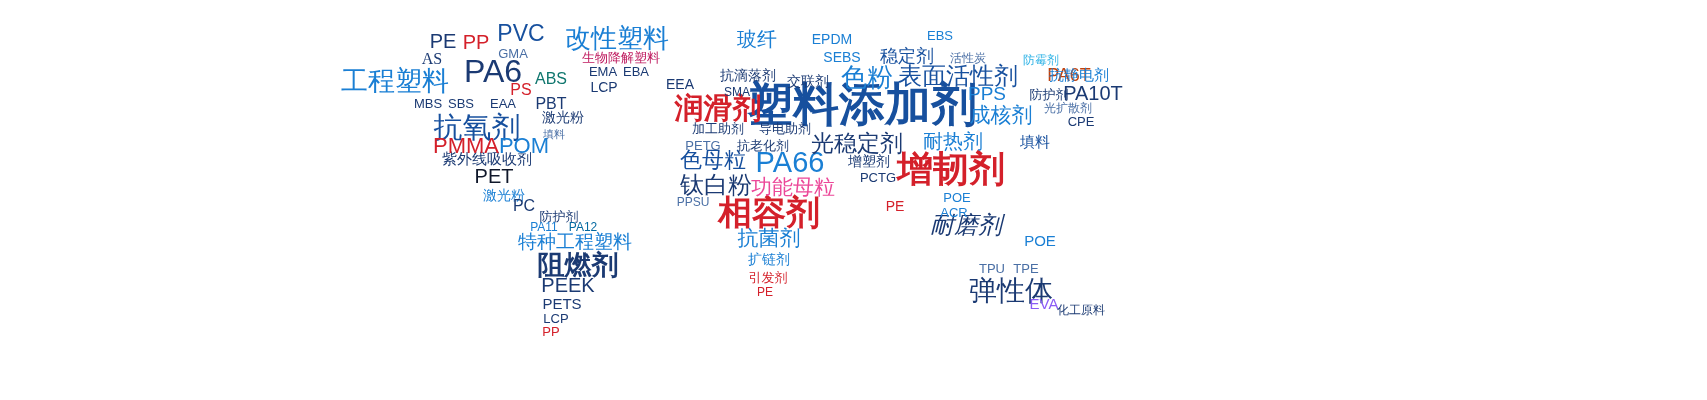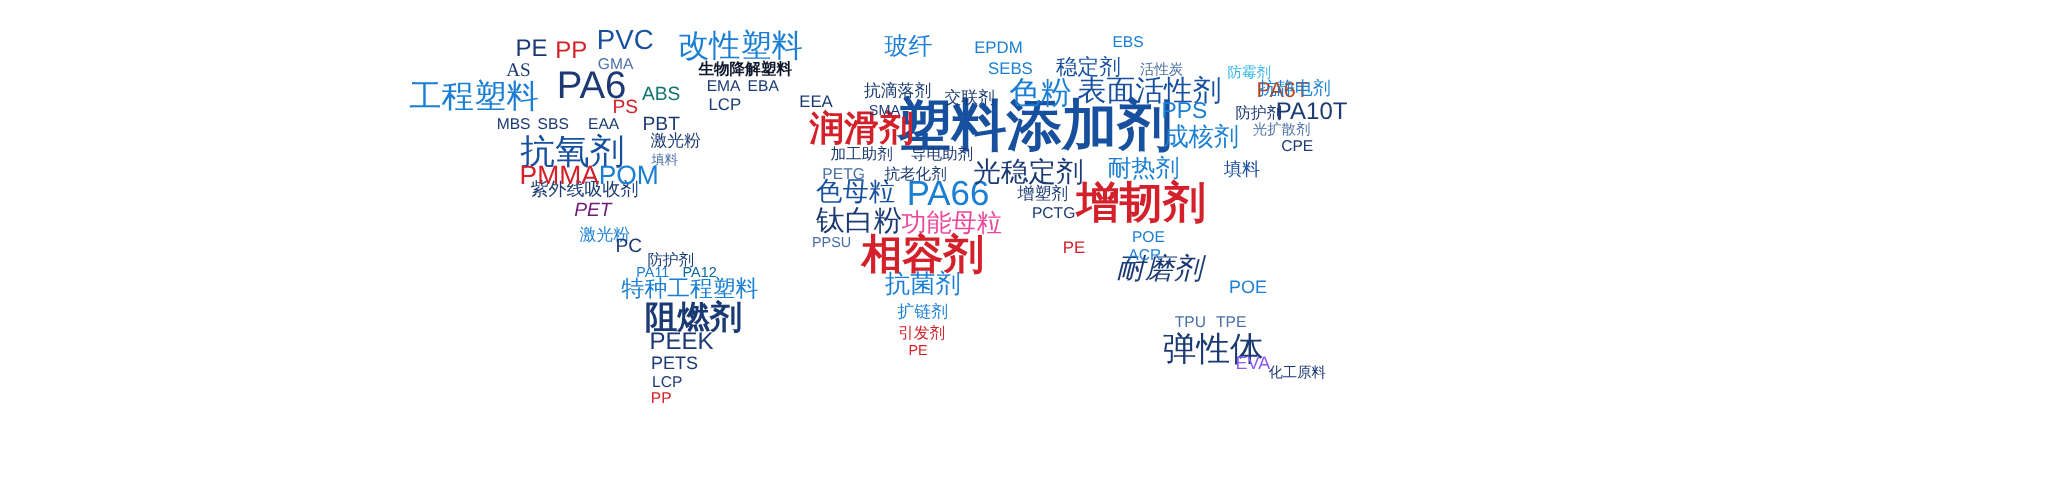--- a/index.html
+++ b/index.html
@@ -70,28 +70,28 @@
     <span class="word w-norm" style="left: 443px; top: 41px; font-size: 20px; color: rgb(27, 58, 115);">PE</span>
     <span class="word w-norm" style="left: 476px; top: 42px; font-size: 20px; color: rgb(212, 32, 42);">PP</span>
     <span class="word w-norm" style="left: 513px; top: 53px; font-size: 13px; color: rgb(74, 111, 165);">GMA</span>
     <span class="word w-norm" style="left: 432px; top: 59px; font-size: 16px; color: rgb(27, 58, 115); font-family: Liberation Serif, serif;">AS</span>
     <span class="word w-norm" style="left: 551px; top: 79px; font-size: 16px; color: #0f766e;">ABS</span>
     <span class="word w-norm" style="left: 521px; top: 90px; font-size: 16px; color: rgb(212, 32, 42);">PS</span>
     <span class="word w-norm" style="left: 428px; top: 103px; font-size: 13px; color: rgb(27, 58, 115);">MBS</span>
     <span class="word w-norm" style="left: 461px; top: 103px; font-size: 13px; color: rgb(27, 58, 115);">SBS</span>
     <span class="word w-norm" style="left: 503px; top: 103px; font-size: 13px; color: rgb(27, 58, 115);">EAA</span>
     <span class="word w-norm" style="left: 551px; top: 104px; font-size: 16px; color: rgb(27, 58, 115);">PBT</span>
-    <span class="word w-norm" style="left: 621px; top: 57px; font-size: 13px; color: #0f172a; font-weight: bold;">生物降解塑料</span>
+    <span class="word w-norm" style="left: 621px; top: 57px; font-size: 13px; color: #be185d;">生物降解塑料</span>
     <span class="word w-norm" style="left: 603px; top: 71px; font-size: 13px; color: rgb(27, 58, 115);">EMA</span>
     <span class="word w-norm" style="left: 636px; top: 71px; font-size: 13px; color: rgb(27, 58, 115);">EBA</span>
     <span class="word w-norm" style="left: 604px; top: 87px; font-size: 14px; color: rgb(27, 58, 115);">LCP</span>
     <span class="word w-norm" style="left: 680px; top: 84px; font-size: 14px; color: rgb(27, 58, 115);">EEA</span>
     <span class="word w-norm" style="left: 563px; top: 117px; font-size: 14px; color: rgb(27, 58, 115);">激光粉</span>
     <span class="word w-norm" style="left: 554px; top: 134px; font-size: 11px; color: rgb(74, 111, 165);">填料</span>
-    <span class="word w-norm" style="left: 494px; top: 176px; font-size: 16px; color: #701a75; font-style: italic;">PET</span>
+    <span class="word w-norm" style="left: 494px; top: 176px; font-size: 20px; color: #0f172a;">PET</span>
     <span class="word w-norm" style="left: 504px; top: 195px; font-size: 14px; color: rgb(26, 127, 212);">激光粉</span>
     <span class="word w-norm" style="left: 524px; top: 206px; font-size: 16px; color: rgb(27, 58, 115);">PC</span>
     <span class="word w-norm" style="left: 559px; top: 216px; font-size: 13px; color: rgb(27, 58, 115);">防护剂</span>
     <span class="word w-norm" style="left: 544px; top: 227px; font-size: 12px; color: rgb(26, 127, 212);">PA11</span>
     <span class="word w-norm" style="left: 583px; top: 227px; font-size: 12px; color: #0369a1;">PA12</span>
     <span class="word w-norm" style="left: 562px; top: 303px; font-size: 15px; color: rgb(27, 58, 115);">PETS</span>
     <span class="word w-norm" style="left: 556px; top: 318px; font-size: 13px; color: rgb(27, 58, 115);">LCP</span>
     <span class="word w-norm" style="left: 551px; top: 331px; font-size: 13px; color: rgb(212, 32, 42);">PP</span>
     <span class="word w-norm" style="left: 748px; top: 75px; font-size: 14px; color: rgb(27, 58, 115);">抗滴落剂</span>
     <span class="word w-norm" style="left: 737px; top: 92px; font-size: 12px; color: rgb(27, 58, 115);">SMA</span>

